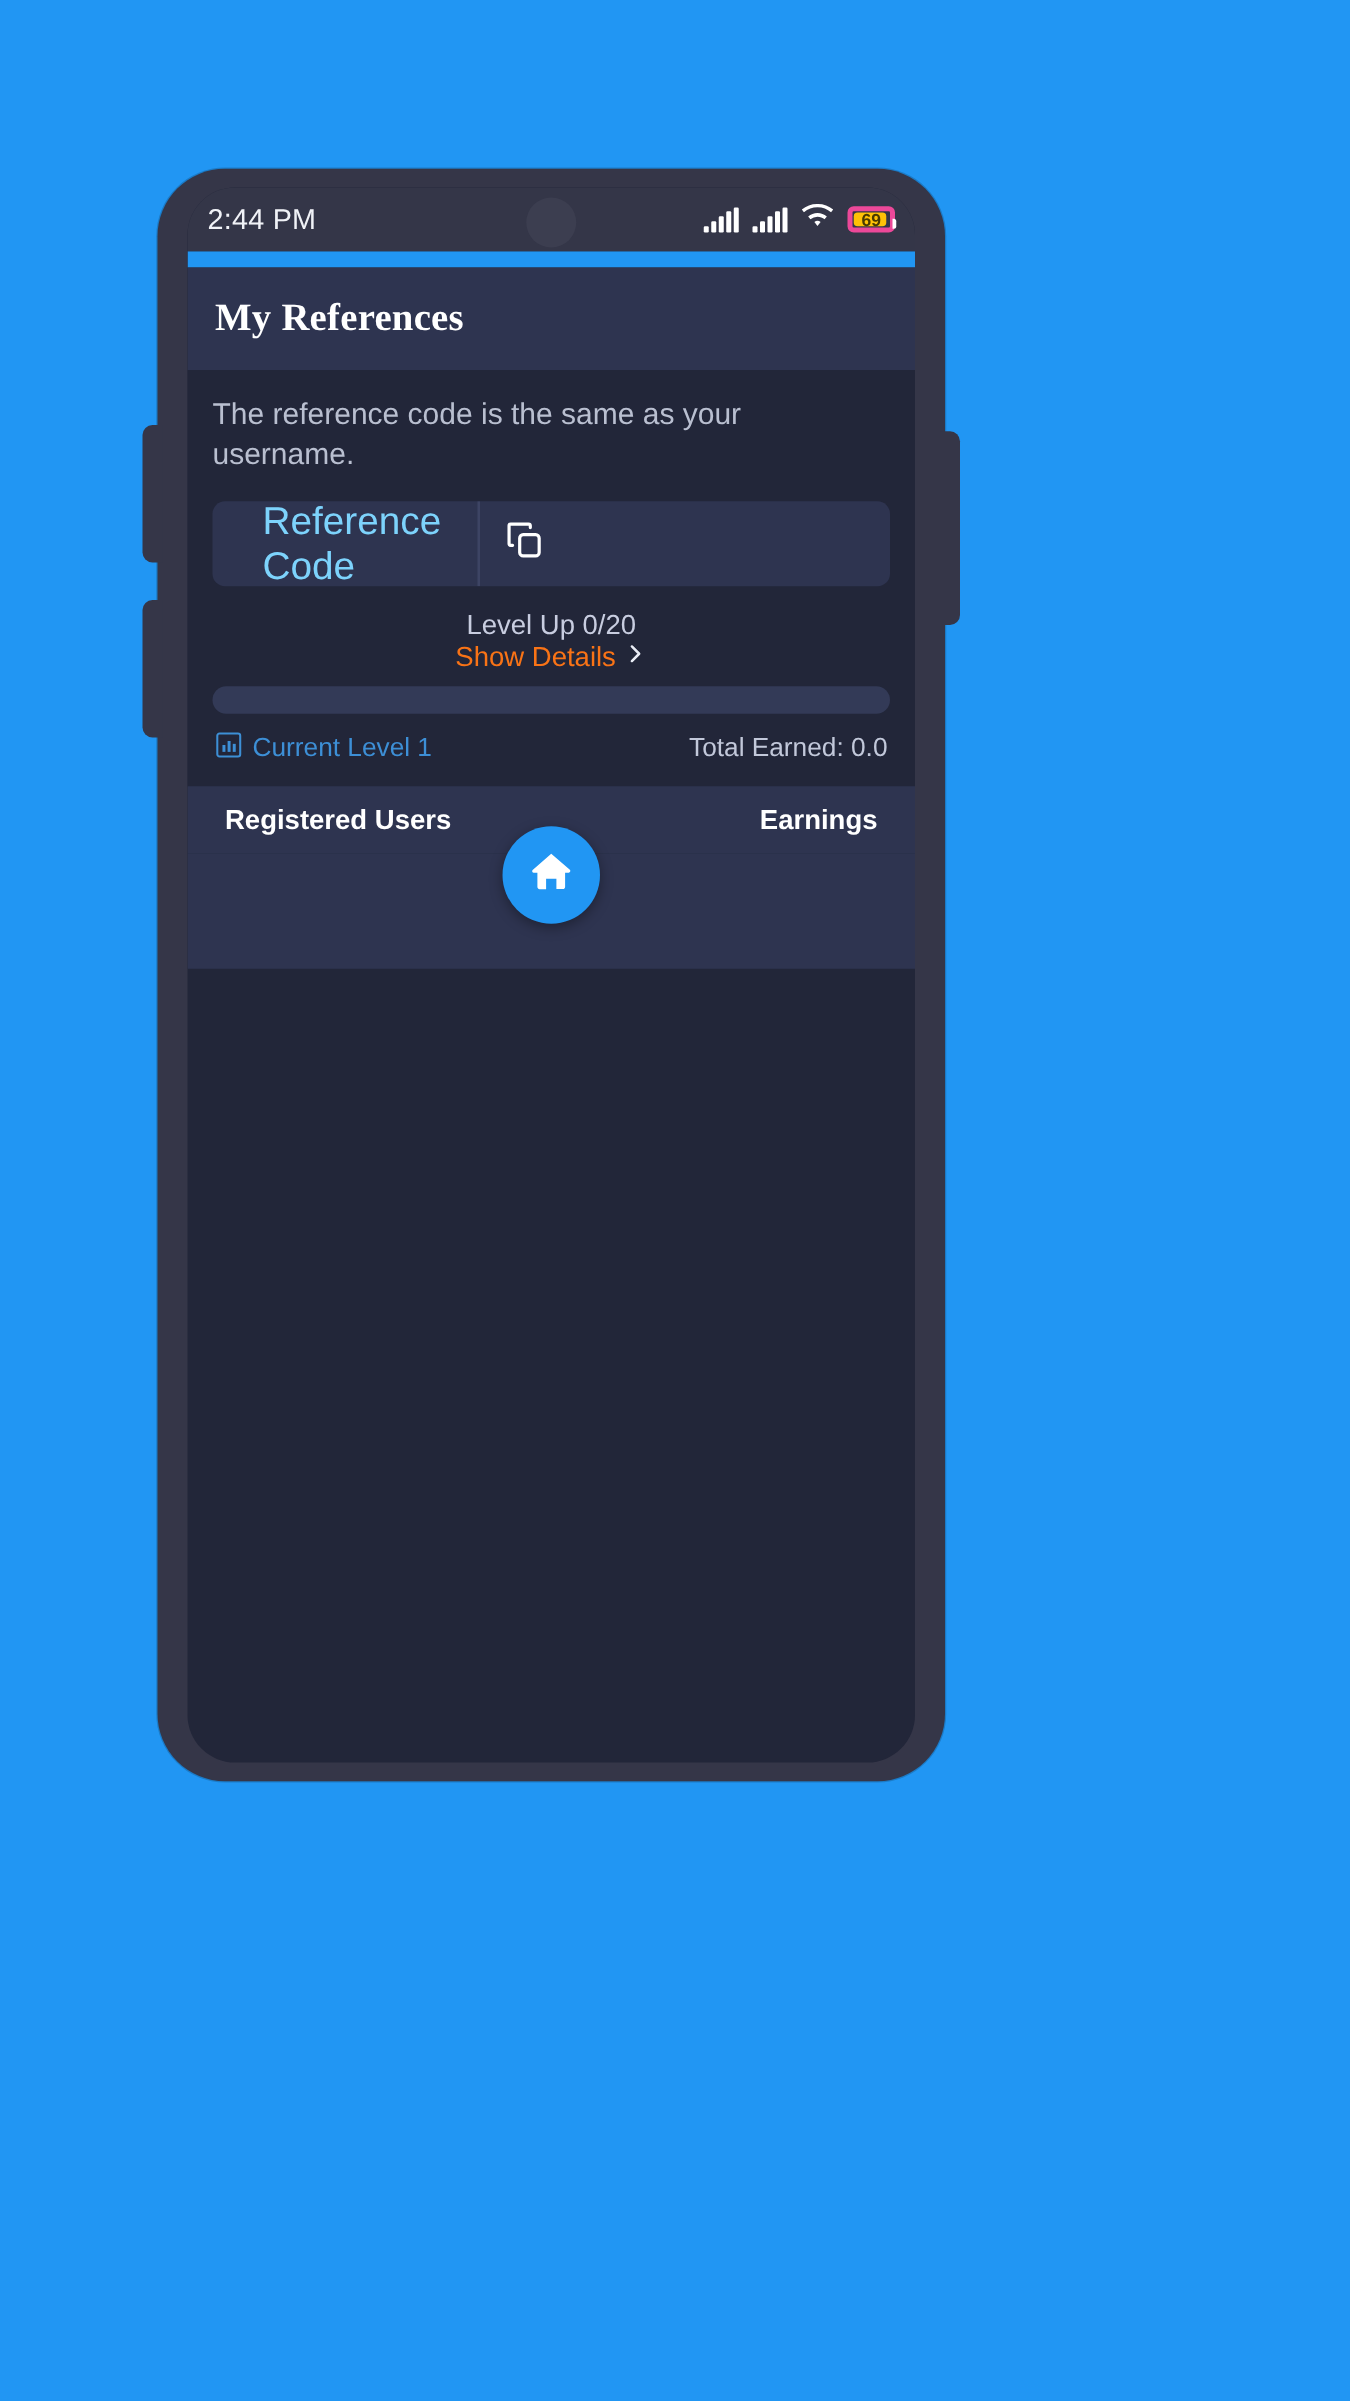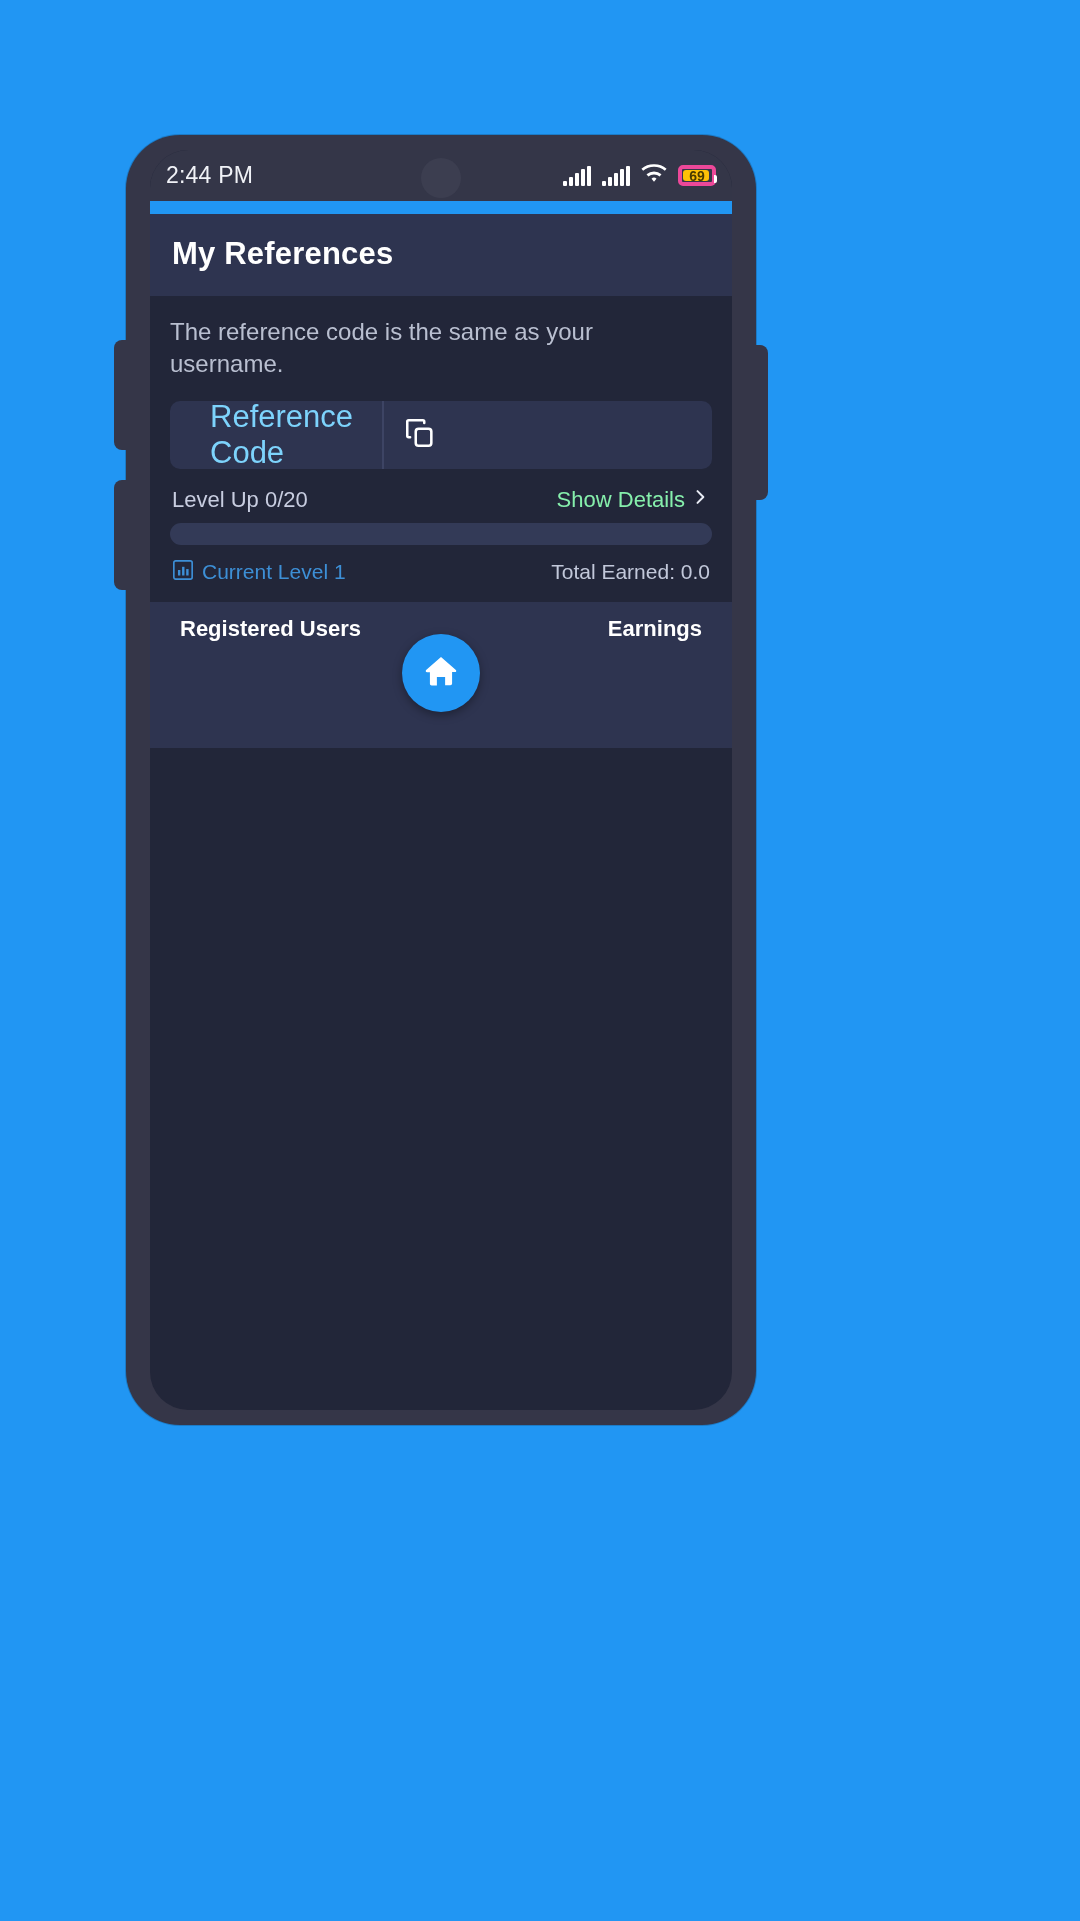--- a/index.html
+++ b/index.html
@@ -73,21 +73,21 @@
   #battery-level {
     position: relative; font-size: 14px; font-weight: bold;
     color: #4a3a00; line-height: 1;
   }
 
   
   #accent-strip { height: 13px; background: #2196f3; }
 
   
   #app-bar {
-    background: #2e3450; padding: 22px 22px 24px 22px;
+    background: #2e3450; padding: 22px 22px 24px 22px; font-family: Liberation Serif, serif;
   }
   #page-title {
     color: #ffffff; font-size: 31px; font-weight: bold; letter-spacing: .2px;
   }
 
   
   #referral-panel { background: #222639; padding: 20px 20px 0 20px; }
   #hint-text {
     color: #b9bfd0; font-size: 24px; line-height: 1.35;
     margin-bottom: 20px;
@@ -106,25 +106,26 @@
     flex: 1; display: flex; align-items: center; justify-content: center;
     color: #2196f3; font-size: 26px; font-weight: bold;
   }
   #copy-button {
     flex: 0 0 72px; display: flex; align-items: center; justify-content: center;
   }
 
   #level-row {
     display: flex; align-items: center; justify-content: space-between;
     padding: 18px 2px 10px 2px;
+    flex-direction: column;
   }
   #level-up-text { color: #c8cde0; font-size: 22px; }
   #show-details-btn {
     display: flex; align-items: center; gap: 5px;
-    color: #86efac; font-size: 22px;
+    color: #f97316; font-size: 22px;
   }
   #progress-track {
     height: 22px; background: #333a57; border-radius: 11px; overflow: hidden;
   }
   #progress-fill { height: 100%; width: 0%; background: #2196f3; border-radius: 11px; }
 
   #level-footer {
     display: flex; align-items: center; justify-content: space-between;
     padding: 14px 2px 16px 2px;
   }

